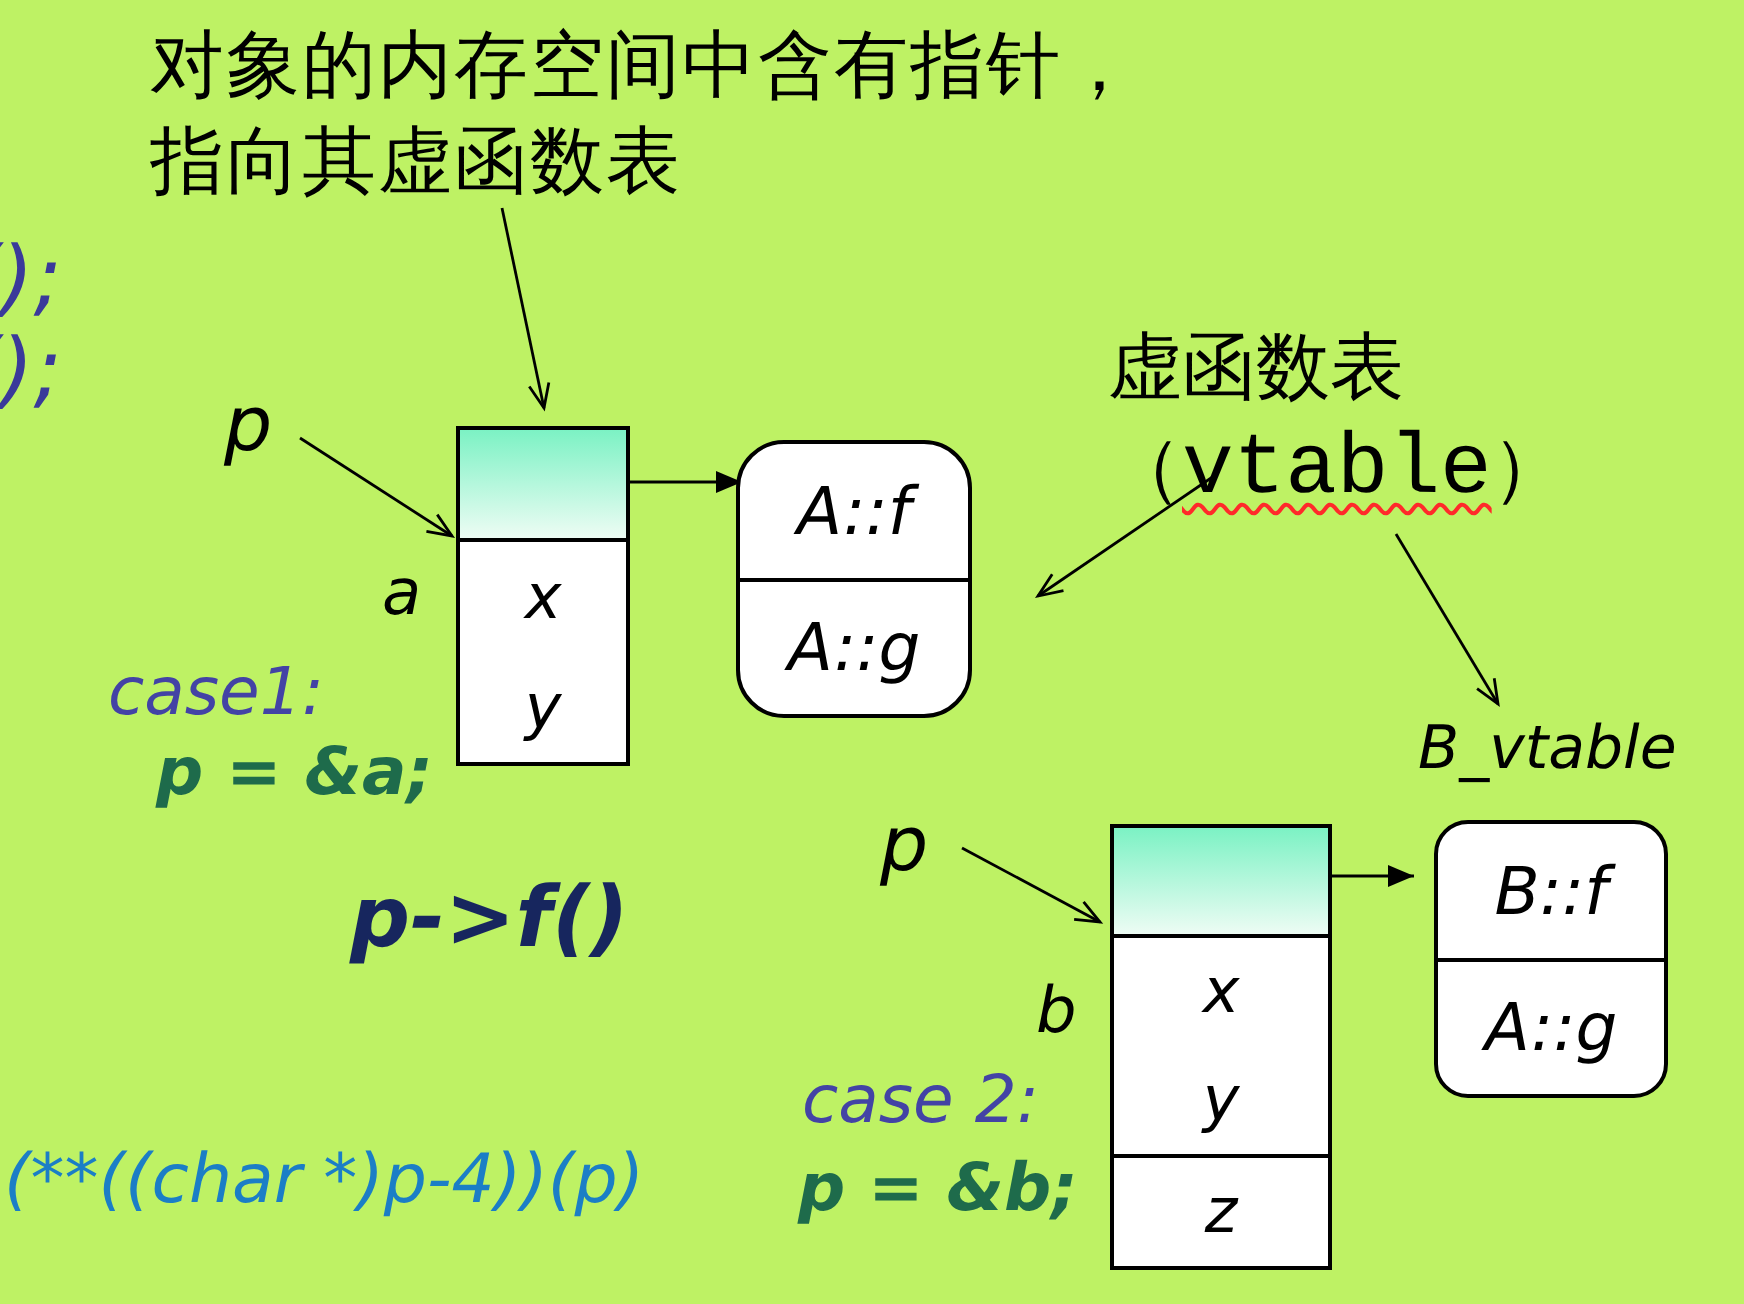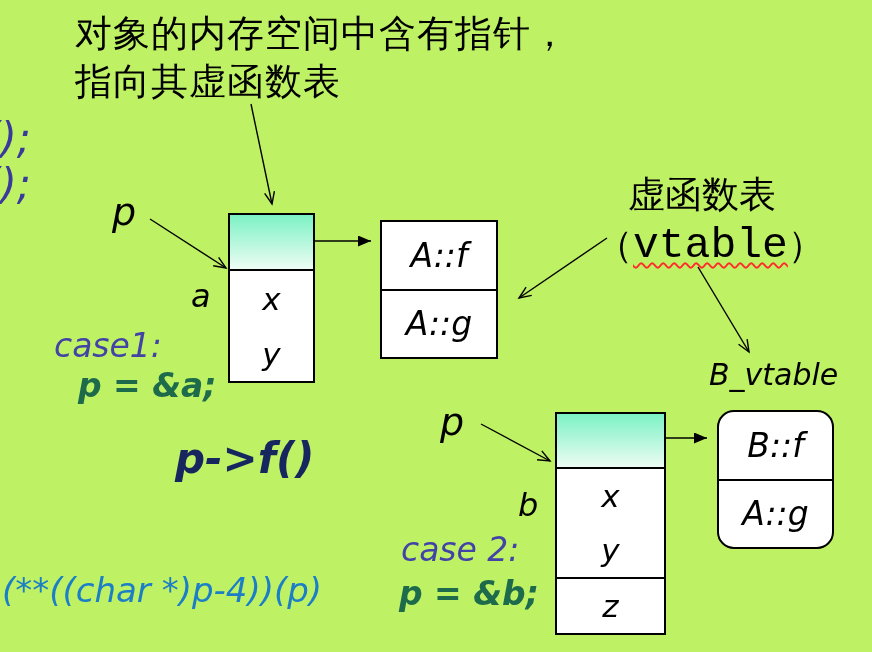--- a/index.html
+++ b/index.html
@@ -24,22 +24,22 @@
   .membox.tall .vptr { height:55px; flex:0 0 55px; }
   .cell { flex:1; display:flex; align-items:center; justify-content:center;
     font-style:italic; font-size:31px; color:#000; }
   .cell.divided { border-top:2px solid #000; }
 
   .vtbox { border:2px solid #000; display:flex; flex-direction:column; background:#fff; }
   .vcell { flex:1; display:flex; align-items:center; justify-content:center;
     font-style:italic; font-size:33px; color:#000; }
   .vcell + .vcell { border-top:2px solid #000; }
 
-  .vnote { left:596px; top:160px; width:212px; text-align:center;
-    font-size:37px; line-height:50px;margin-top:10px; }
+  .vnote { left:554px; top:160px; width:212px; 
+    font-size:37px; line-height:50px; }
   .vnote .word { font-family:"Liberation Mono","DejaVu Sans Mono",monospace; font-size:43px;
     text-decoration-line:underline; text-decoration-style:wavy;
     text-decoration-color:var(--underline-red,#FF2A2A); text-decoration-thickness:2px;
     text-underline-offset:5px; }
 
   .caselabel { font-size:33px; font-style:italic; color:var(--case-label-blue,#4343A5); white-space:nowrap; }
   .assign { font-size:33px; font-style:italic; font-weight:bold; color:var(--assignment-green,#1E6B4B); white-space:nowrap; }
   .call { font-size:42px; font-style:italic; font-weight:bold; color:var(--call-navy,#17265E); white-space:nowrap; }
   .rawcall { font-size:34px; font-style:italic; color:var(--raw-call-blue,#1B7EC6); white-space:nowrap; }
 
@@ -82,21 +82,21 @@
 
   <div class="abs ital plabel" style="left:112px; top:190px;">p</div>
   <div class="abs ital objlabel" style="left:191px; top:277px;">a</div>
 
   <div class="abs membox" style="left:228px; top:213px; width:87px; height:170px;">
     <div class="vptr"></div>
     <div class="cell">x</div>
     <div class="cell">y</div>
   </div>
 
-  <div class="abs vtbox" style="left:380px; top:220px; width:118px; height:139px;">
+  <div class="abs vtbox" style="left:368px; top:220px; width:118px; height:139px;border-radius:24px;">
     <div class="vcell">A::f</div>
     <div class="vcell">A::g</div>
   </div>
 
   <div class="abs cjk vnote">
     <div>虚函数表</div>
     <div><span>（</span><span class="word">vtable</span><span>）</span></div>
   </div>
 
   <div class="abs caselabel" style="left:54px; top:326px;">case1:</div>

